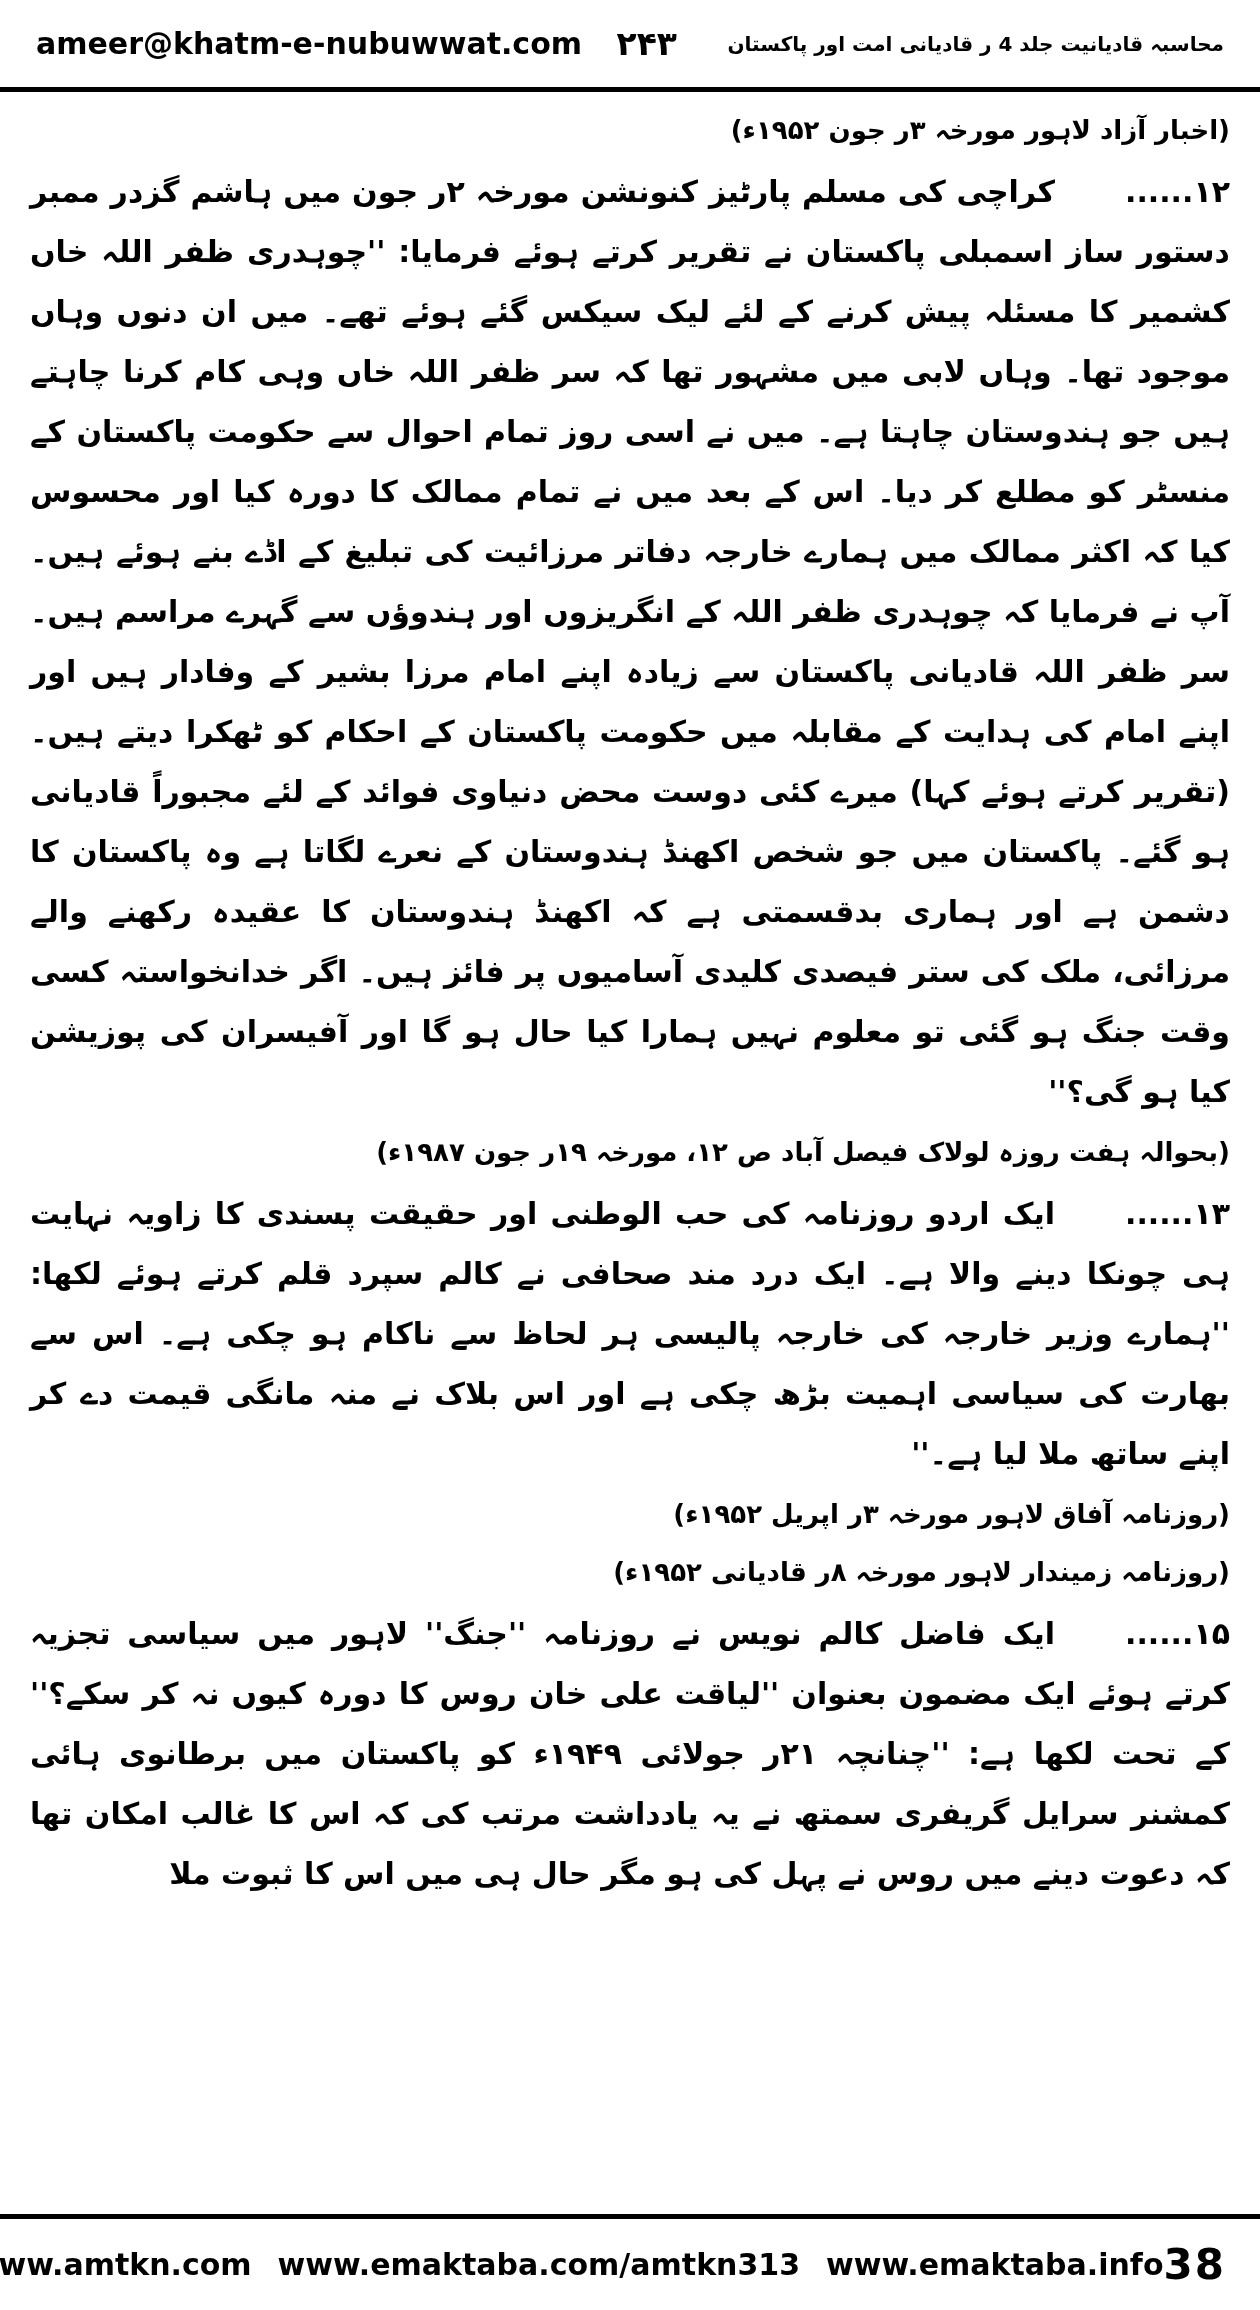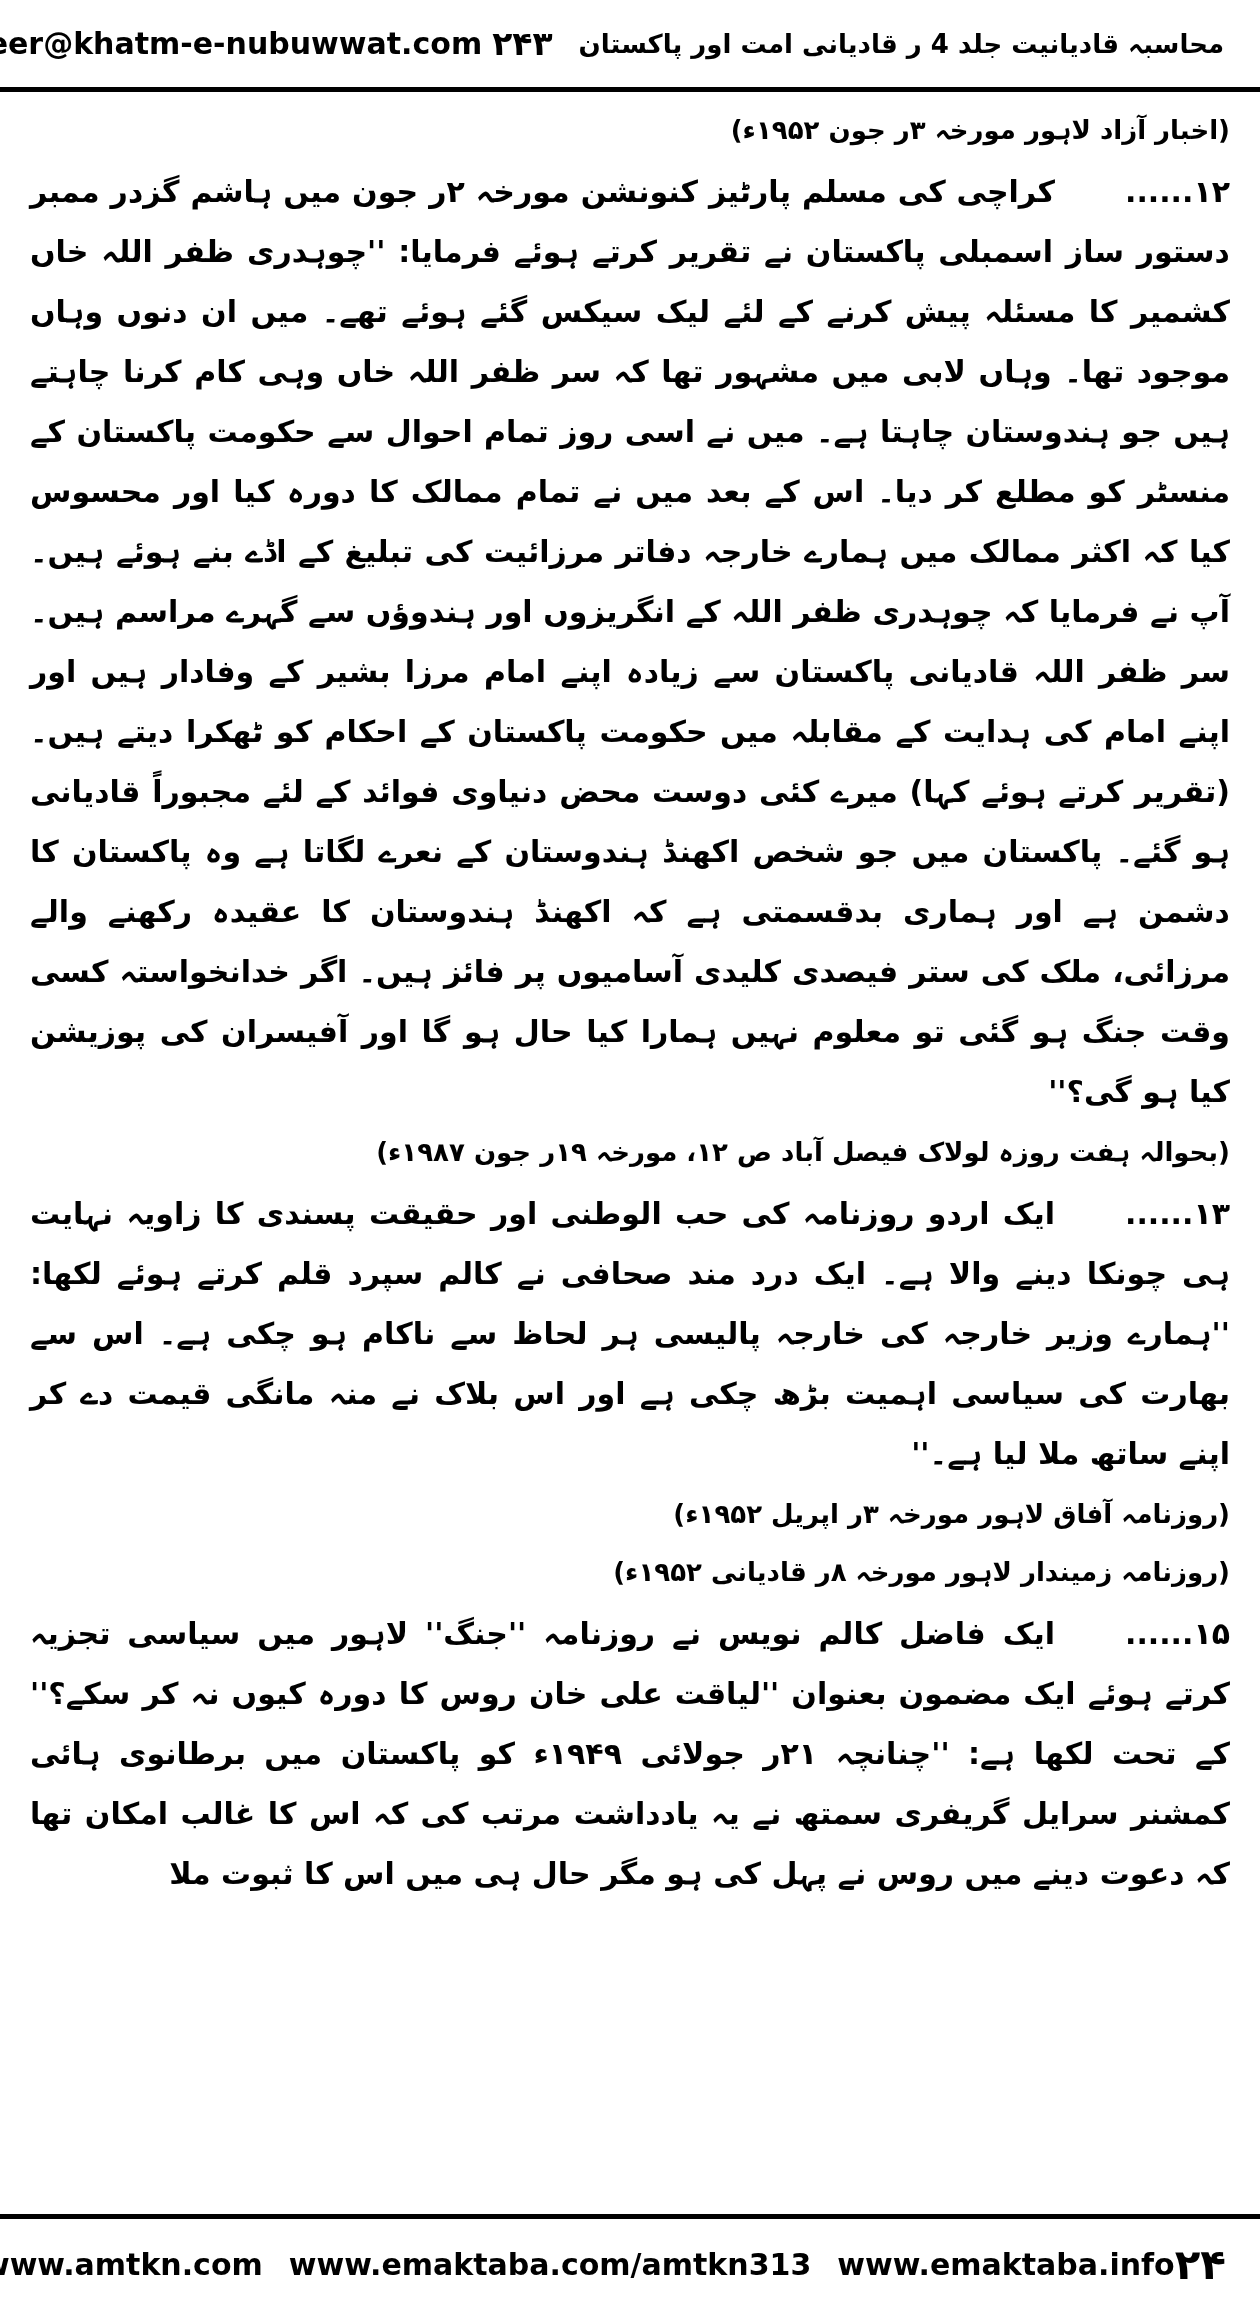--- a/index.html
+++ b/index.html
@@ -27,21 +27,21 @@
     height: 92px;
     border-bottom: 5px solid #000;
     display: flex;
     align-items: center;
     justify-content: space-between;
     padding: 0 36px;
     box-sizing: border-box;
   }
   .header-right {
     direction: rtl;
-    font-size: 26px;
+    font-size: 20px;
     font-weight: bold;
     letter-spacing: 0px;
     white-space: nowrap;
     margin-left: 16px;
   }
   .header-mid {
     font-size: 33px;
     font-weight: bold;
     padding: 0 10px;
   }
@@ -172,21 +172,21 @@
       <span class="ref-src">(روزنامہ زمیندار لاہور مورخہ ۸ر قادیانی ۱۹۵۲ء)</span>
     </div>
 
     <p class="para">
       <span class="num-lead">۱۵......</span><span class="gap"></span><span>ایک فاضل کالم نویس نے روزنامہ ''جنگ'' لاہور میں سیاسی تجزیہ کرتے ہوئے ایک مضمون بعنوان ''لیاقت علی خان روس کا دورہ کیوں نہ کر سکے؟'' کے تحت لکھا ہے: ''چنانچہ ۲۱ر جولائی ۱۹۴۹ء کو پاکستان میں برطانوی ہائی کمشنر سرایل گریفری سمتھ نے یہ یادداشت مرتب کی کہ اس کا غالب امکان تھا کہ دعوت دینے میں روس نے پہل کی ہو مگر حال ہی میں اس کا ثبوت ملا</span>
     </p>
 
   </div>
 
   <div class="footer">
-    <div class="footer-page">۲۴</div>
+    <div class="footer-page">38</div>
     <div class="footer-links">
       <span>www.amtkn.com</span>
       <span>www.emaktaba.com/amtkn313</span>
       <span>www.emaktaba.info</span>
     </div>
     <div class="footer-spacer"></div>
   </div>
 
 </div>
 

